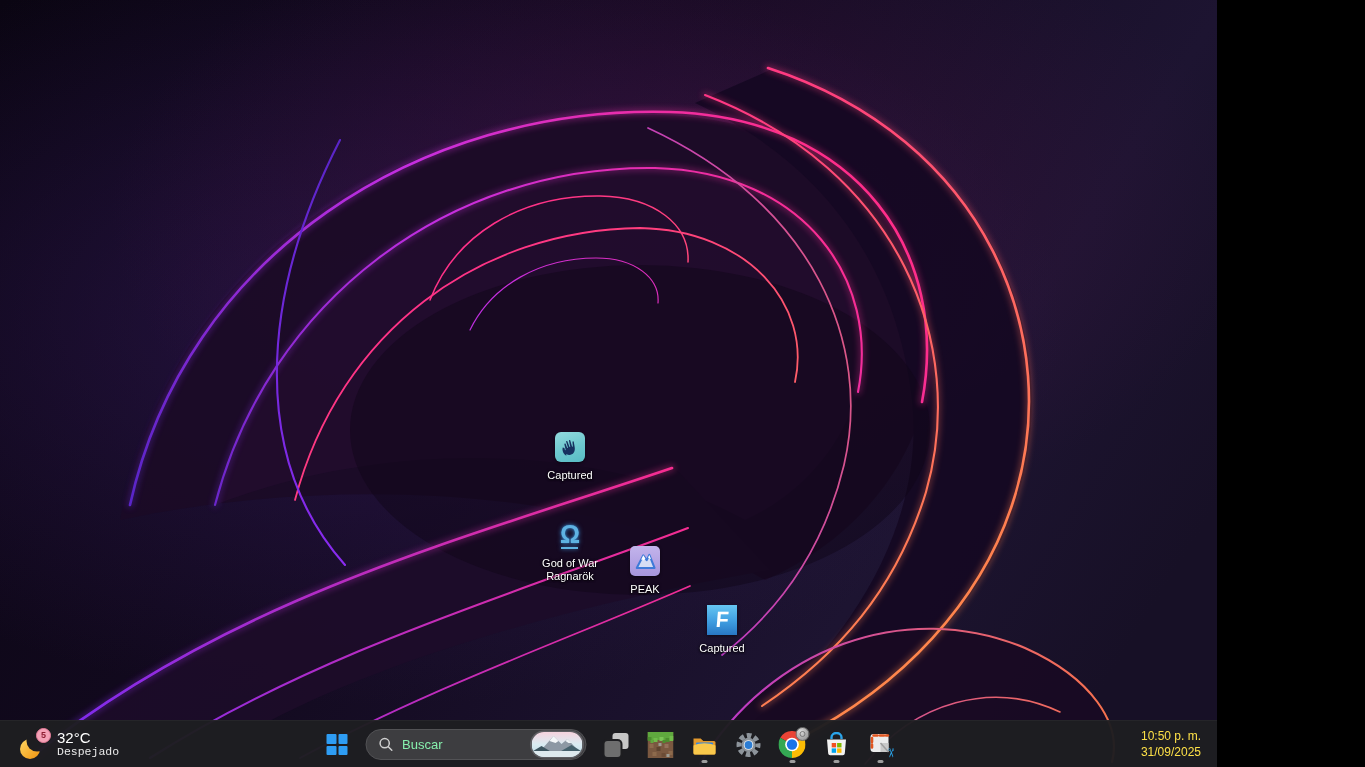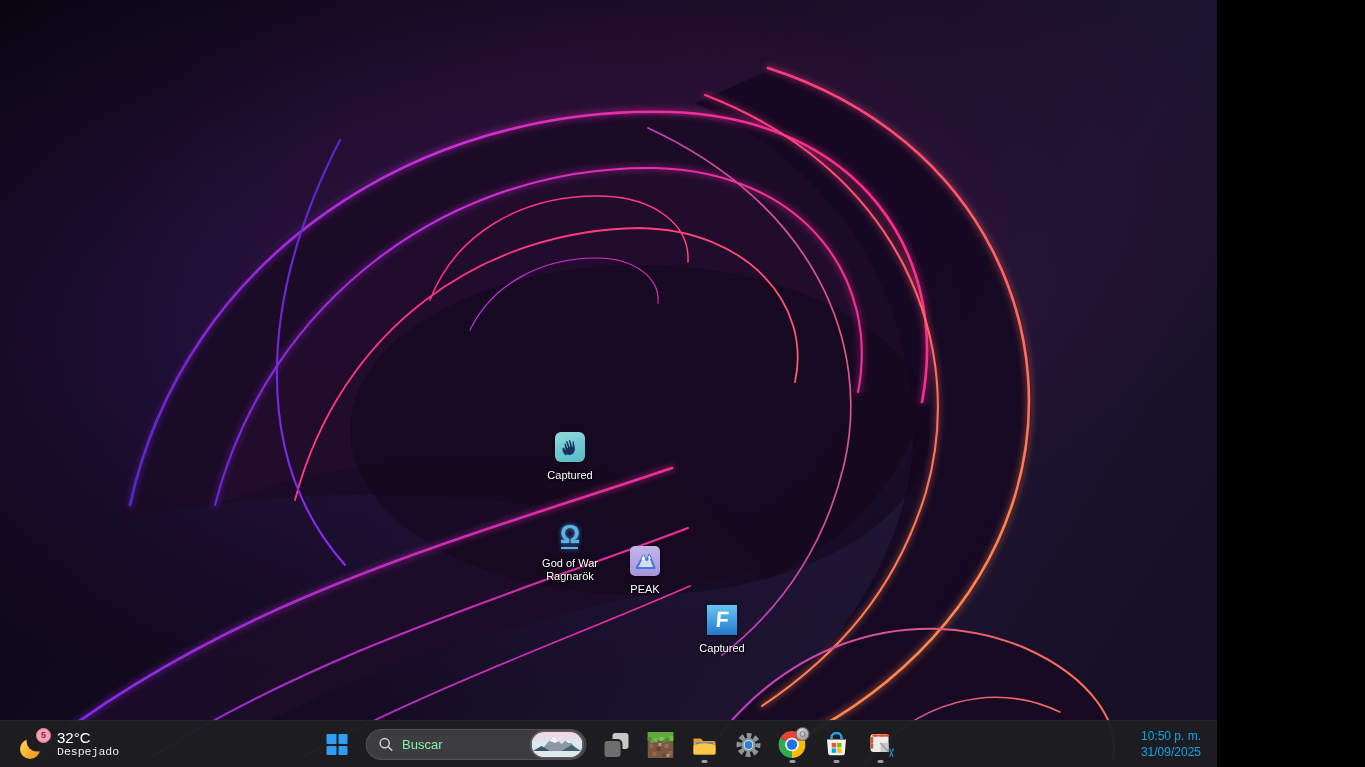--- a/index.html
+++ b/index.html
@@ -66,21 +66,21 @@
       background:radial-gradient(circle at 35% 30%, #dedede 0%, #b5b5b5 45%, #8b8b8b 100%);
       border:1px solid #6f6f6f; }
   .chrome-badge:after { content:""; position:absolute; inset:3px; border-radius:50%; border:1px solid #7a7a7a; }
 
   .snip-wrap { position:relative; width:26px; height:26px; }
   .snip-scissors { position:absolute; right:-3px; bottom:-2px; font-size:12px; color:#2ba3e8;
       transform:rotate(-270deg); font-family:"DejaVu Sans", sans-serif; }
 
   .clock { position:absolute; right:16px; top:0; height:47px; display:flex; flex-direction:column;
       justify-content:center; align-items:flex-end; cursor:pointer; }
-  .clock span { color:#0ea5e9; font-size:12px; line-height:15.5px; }
+  .clock span { color:#fde047; font-size:12px; line-height:15.5px; }
 </style>
 </head>
 <body>
 
 <div class="desktop">
 
   <svg class="wallpaper" viewBox="0 0 1365 767" preserveAspectRatio="none">
     <defs>
       <linearGradient id="bg" x1="0" y1="0" x2="1" y2="0.35">
         <stop offset="0" stop-color="#0a0512"></stop>

